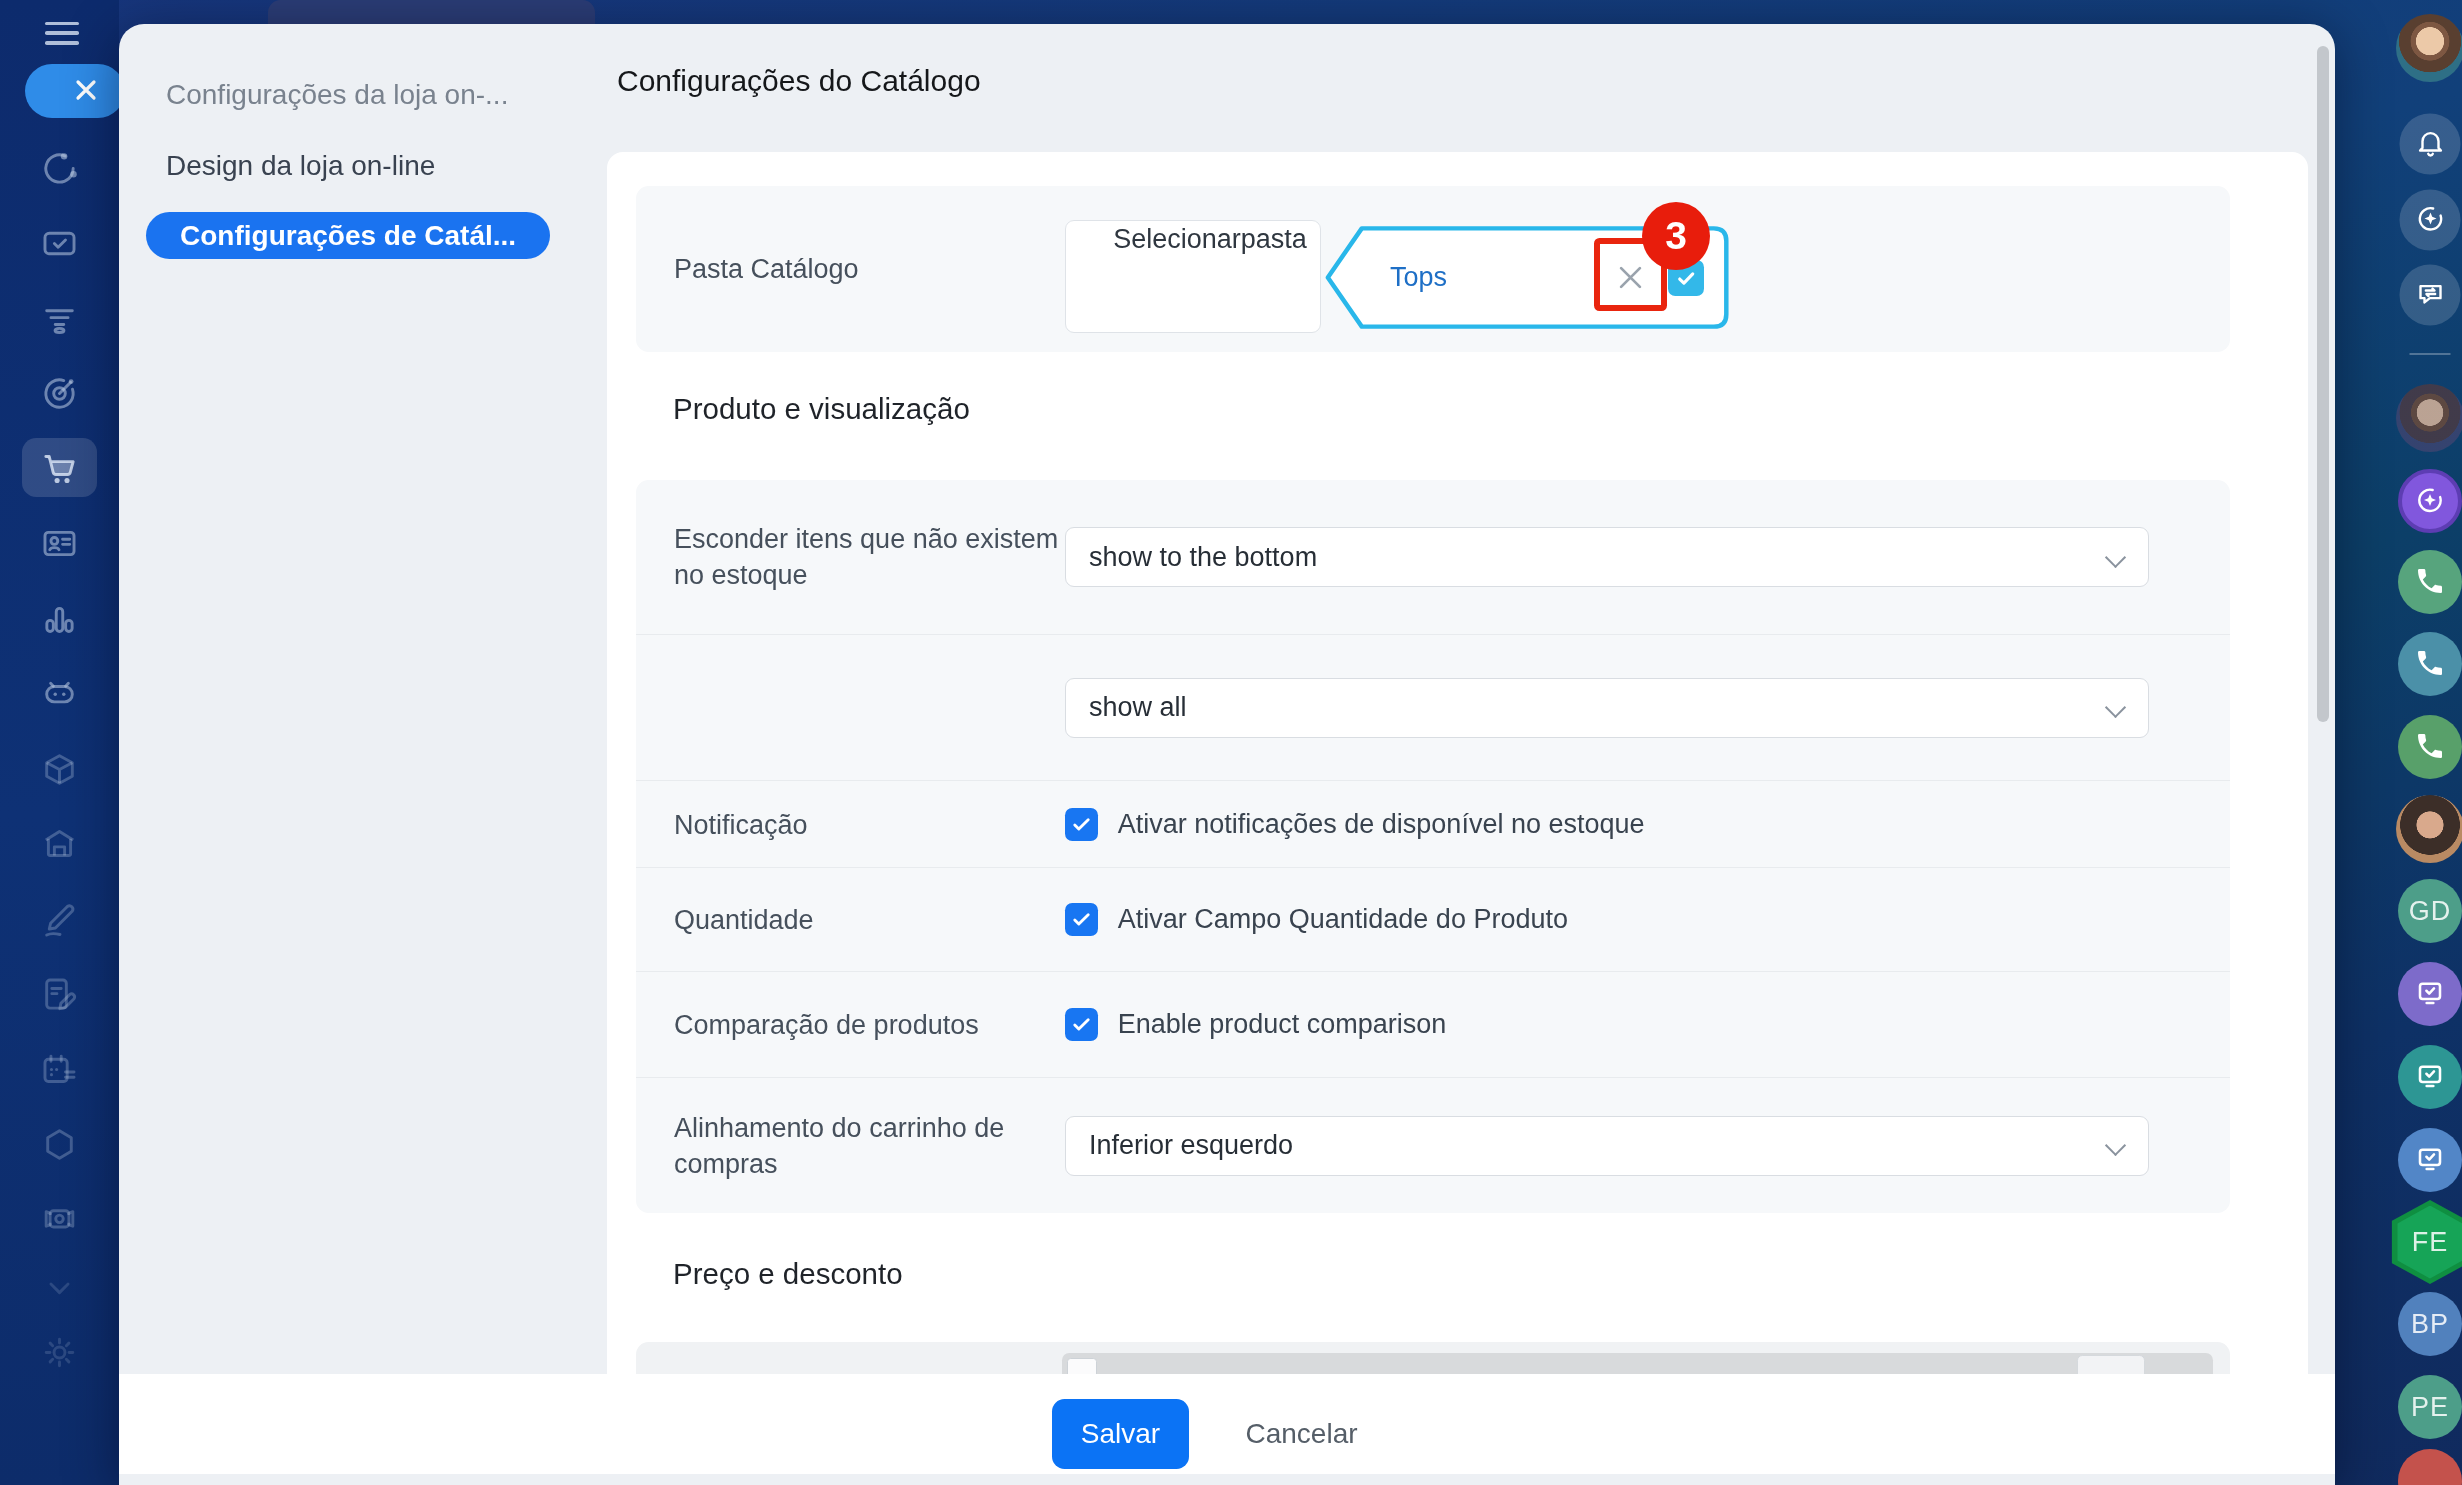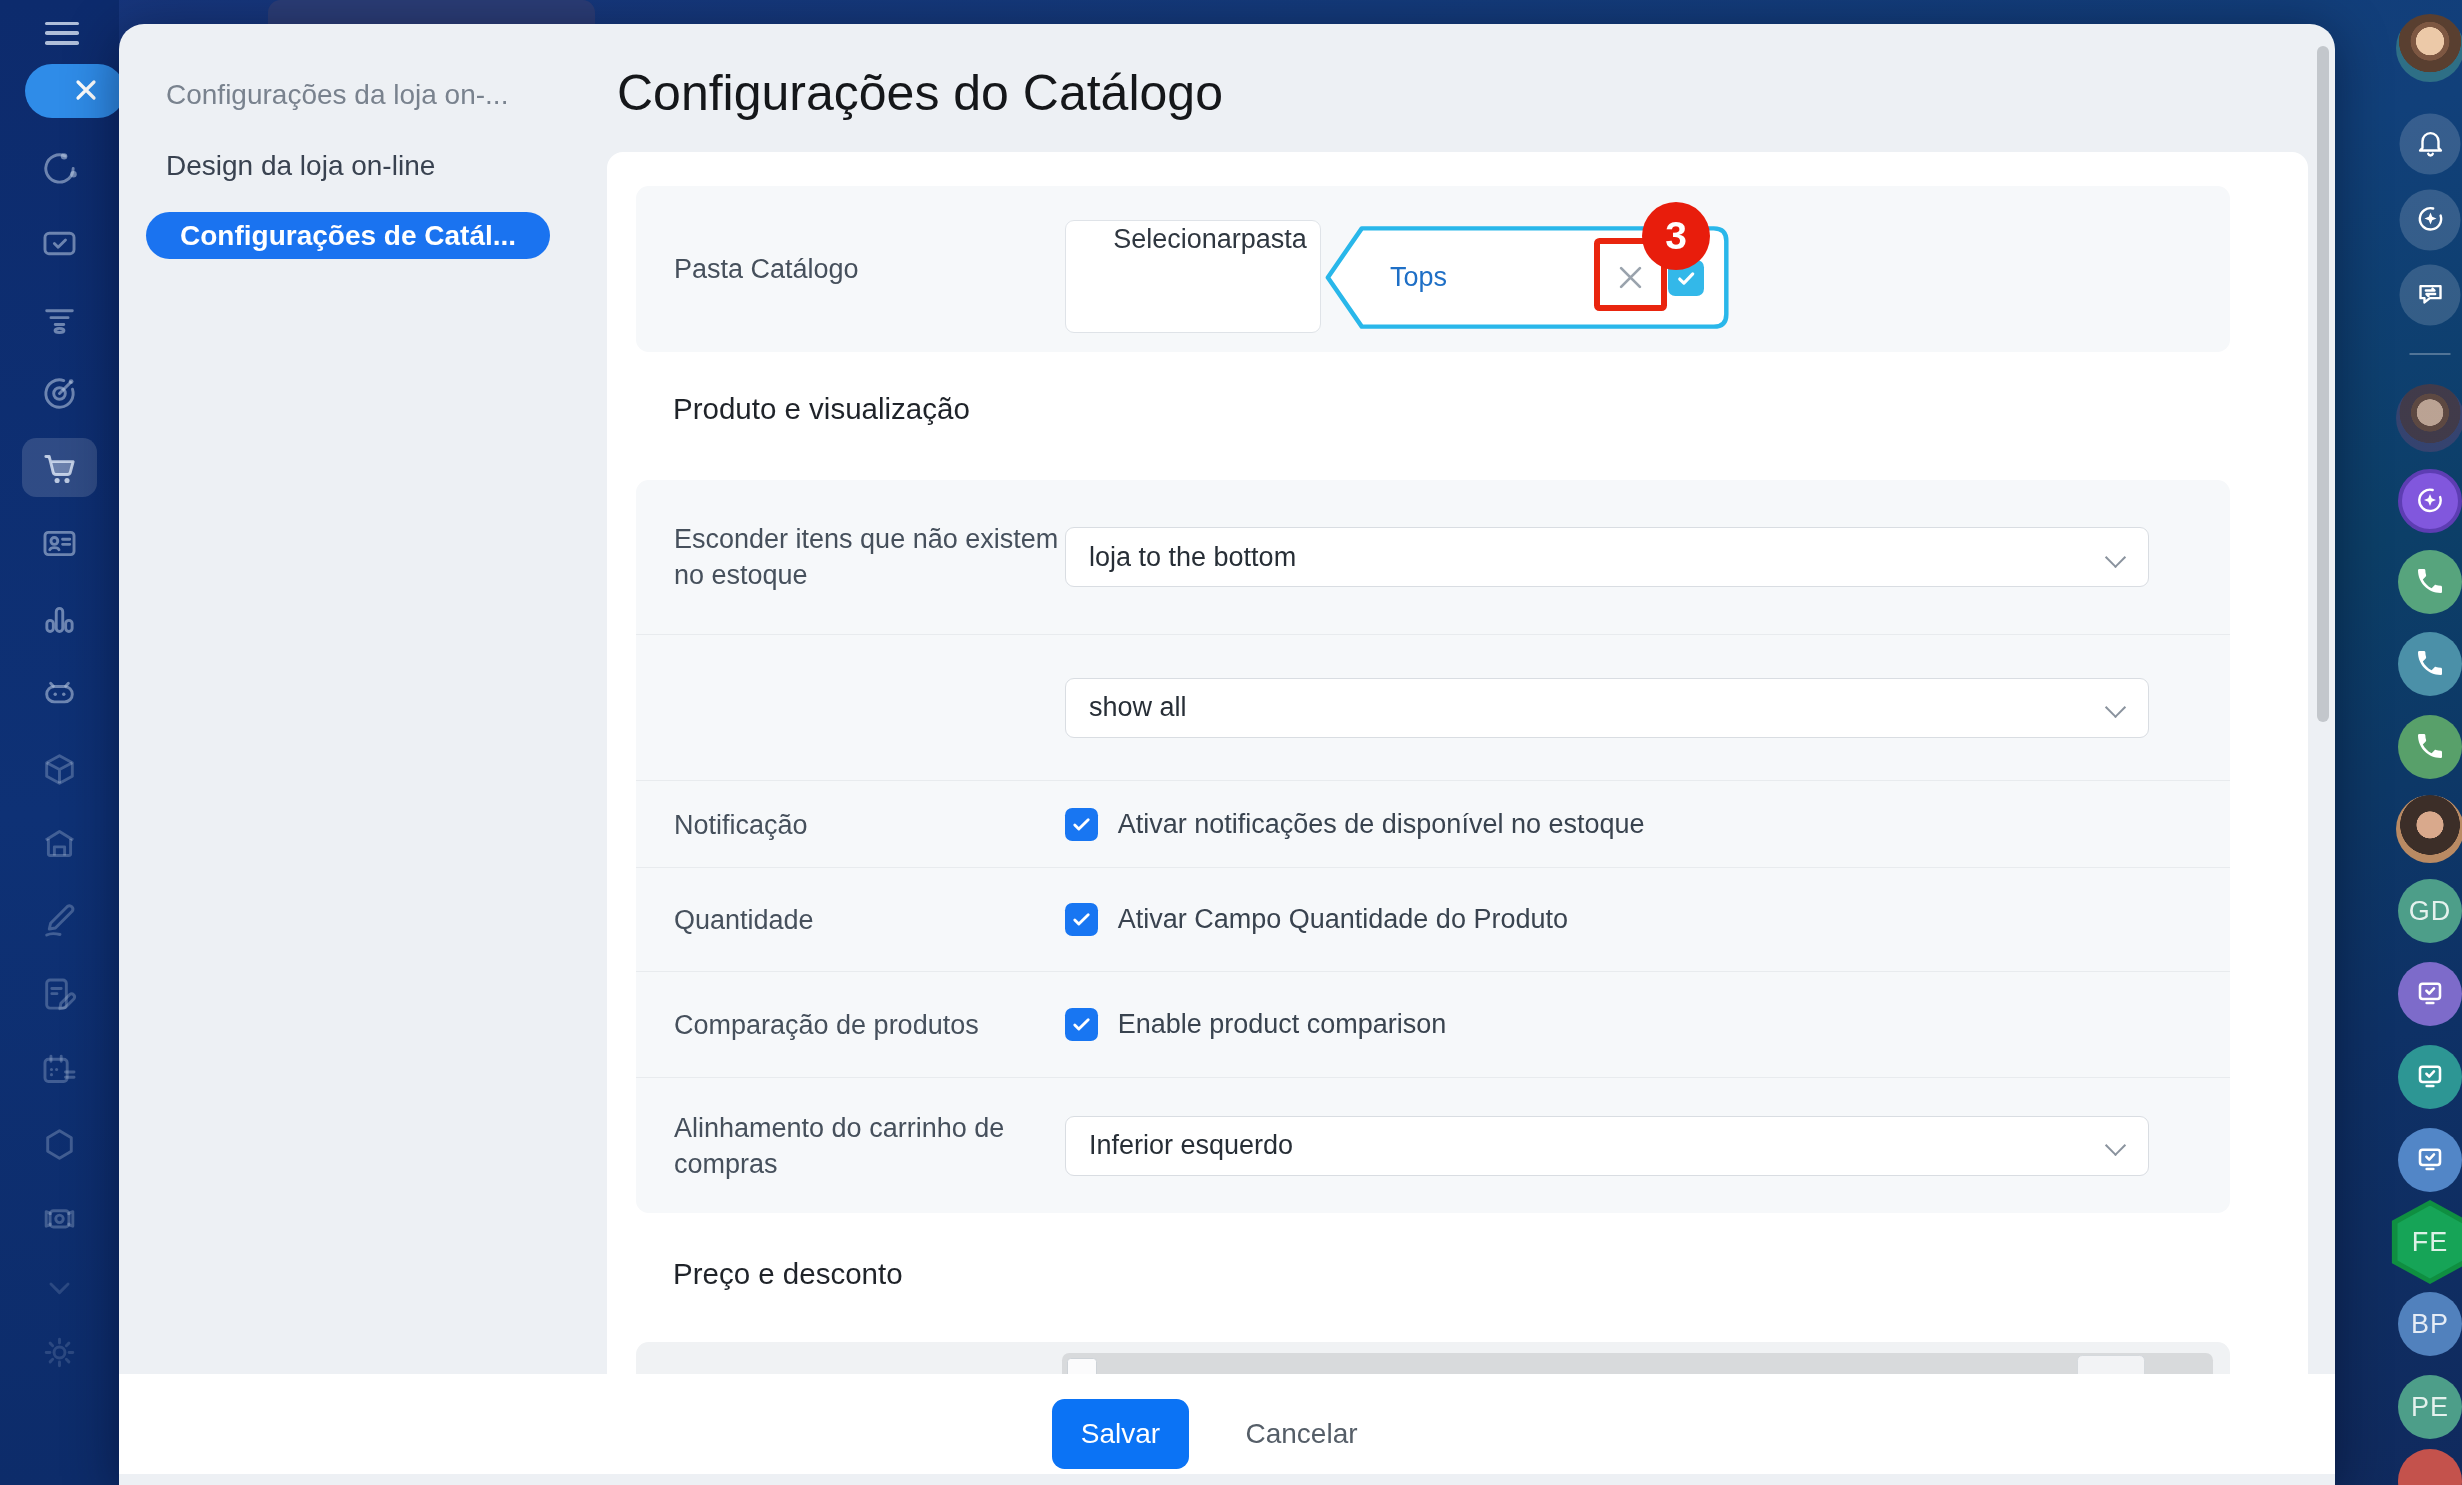--- a/index.html
+++ b/index.html
@@ -32,21 +32,21 @@
     background:#edf0f4; border-radius:25px 25px 0 0; z-index:2;
     box-shadow:0 9px 54px rgba(0,0,20,.45); }
 
   
   .mnav-item { position:absolute; left:47px; font-size:28px; color:#79828e; cursor:pointer; white-space:nowrap; }
   .mnav-item.second { color:#394250; }
   .mnav-pill { position:absolute; left:27px; top:188px; height:47px; line-height:47px;
     background:#1a73f0; color:#fff; font-weight:600; font-size:28px;
     border-radius:24px; padding:0 34px; cursor:pointer; white-space:nowrap; }
 
-  .page-title { position:absolute; left:498px; top:40px; font-size:50px; font-weight:400; color:#15171a; }
+  .page-title { position:absolute; left:498px; top:40px; font-size:30px; font-weight:400; color:#15171a; }
 
   
   .card { position:absolute; left:488px; top:128px; width:1701px; height:1237px;
     background:#fff; border-radius:16px; overflow:hidden; }
   .panel { position:absolute; left:29px; width:1594px; background:#f6f8fa; border-radius:12.5px; }
   .row-label { font-size:27px; color:#46505c; line-height:36px; }
 
   
   .folder-panel { top:34px; height:166px; }
   .folder-label { position:absolute; left:38px; top:0; bottom:0; display:flex; align-items:center; }
@@ -310,21 +310,21 @@
 
       <h2 class="section-h" style="top:240px">Produto e visualização</h2>
 
       <div class="panel rows-block">
 
         <div class="srow" style="top:0;height:154px">
           <div class="lbl">
               <span class="row-label">Esconder itens que não existem no estoque</span>
             </div>
           <div class="sel">
-            <span>loja to the bottom</span>
+            <span>show to the bottom</span>
               <span class="chev"></span>
           </div>
         </div>
 
         <div class="srow" style="top:154px;height:146px">
           <div class="sel">
             <span>show all</span>
               <span class="chev"></span>
           </div>
         </div>

